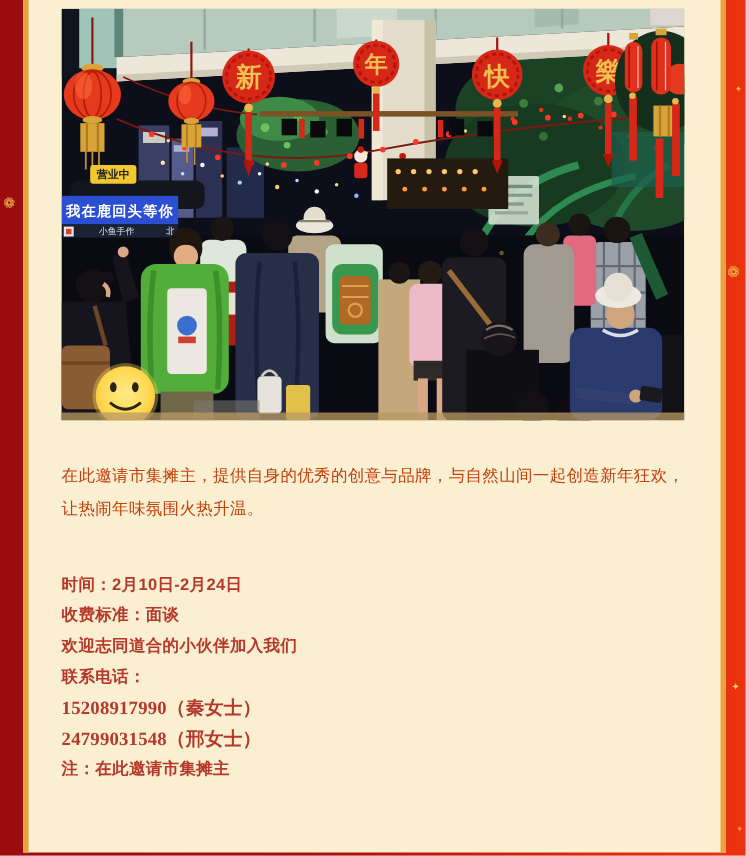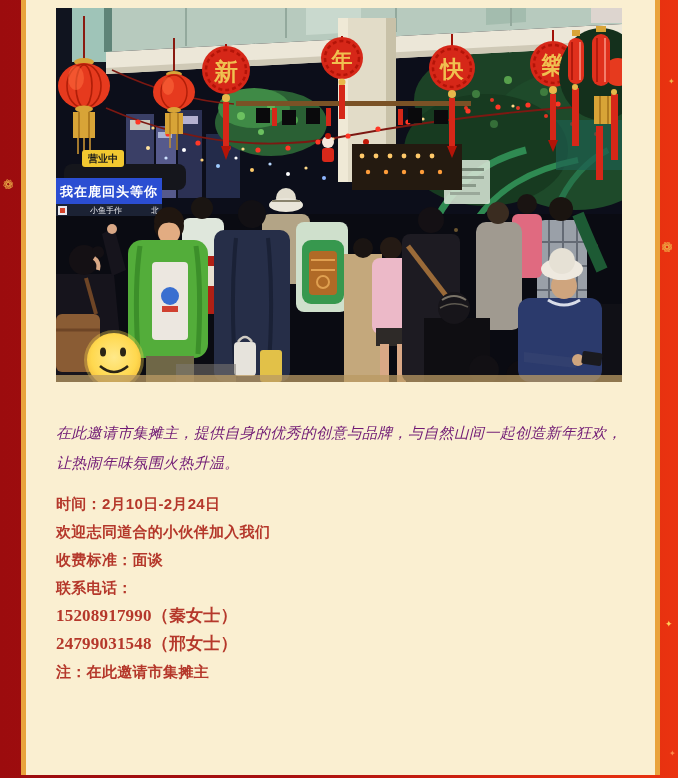--- a/index.html
+++ b/index.html
@@ -4,22 +4,22 @@
 <style>
   html,body{margin:0;padding:0;}
   body{font-family:"Liberation Sans","DejaVu Sans",sans-serif;}
   .page{position:relative;width:678px;height:778px;overflow:hidden;
         background:linear-gradient(90deg,#9c0c0e 0%,#a81010 42%,#d22310 72%,#ea3310 100%);}
   .panel{position:absolute;left:21px;top:0;width:639px;height:775px;box-sizing:border-box;
          background:#faefd1;border-left:5px solid #e9a33c;border-right:5px solid #e9a33c;overflow:hidden;}
   .photo{margin:8px 0 0 30px;width:566px;height:374px;display:block;}
   .photo svg{display:block;}
   .article{padding:0 30px;}
-  .intro{margin:36px 0 0 0;font-size:15px;line-height:30px;letter-spacing:.3px;color:#701a75;font-style:italic;}
-  .details{margin-top:12px;}
+  .intro{margin:36px 0 0 0;font-size:15px;line-height:30px;letter-spacing:.3px;color:#c2410c;}
+  .details{margin-top:40px;}
   .detail-line{font-size:15px;font-weight:bold;line-height:28px;letter-spacing:.3px;color:#b5382b;}
   .detail-line.phone{font-size:17px;letter-spacing:.2px;font-family:Liberation Serif, serif;}
   .orn{position:absolute;color:#f0b64a;line-height:1;pointer-events:none;}
   .orn-left{left:3px;top:178px;font-size:13px;transform:rotate(-15deg);}
   .orn-r1{left:661px;top:240px;font-size:14px;transform:rotate(20deg);}
   .orn-r2{left:668px;top:78px;font-size:8px;}
   .orn-r3{left:665px;top:620px;font-size:9px;color:#ffd05a;}
   .orn-r4{left:669px;top:750px;font-size:8px;color:#ff8a4a;}
   text{font-family:"Liberation Sans","DejaVu Sans",sans-serif;}
 </style>
@@ -431,22 +431,22 @@
           <rect x="120" y="356" width="60" height="18" fill="#7e7a72" opacity=".55"></rect>
           <rect x="0" y="367" width="566" height="7" fill="#b99a63" opacity=".75"></rect>
         </g>
       </svg>
     </figure>
 
     <div class="article">
       <p class="intro">在此邀请市集摊主，提供自身的优秀的创意与品牌，与自然山间一起创造新年狂欢，让热闹年味氛围火热升温。</p>
       <div class="details">
         <div class="detail-line">时间：2月10日-2月24日</div>
+        <div class="detail-line">收费标准：面谈</div>
         <div class="detail-line">欢迎志同道合的小伙伴加入我们</div>
-        <div class="detail-line">收费标准：面谈</div>
         <div class="detail-line">联系电话：</div>
         <div class="detail-line phone">15208917990（秦女士）</div>
         <div class="detail-line phone">24799031548（邢女士）</div>
         <div class="detail-line">注：在此邀请市集摊主</div>
       </div>
     </div>
   </div>
 
   <span class="orn orn-left">❁</span>
   <span class="orn orn-r1">❁</span>

